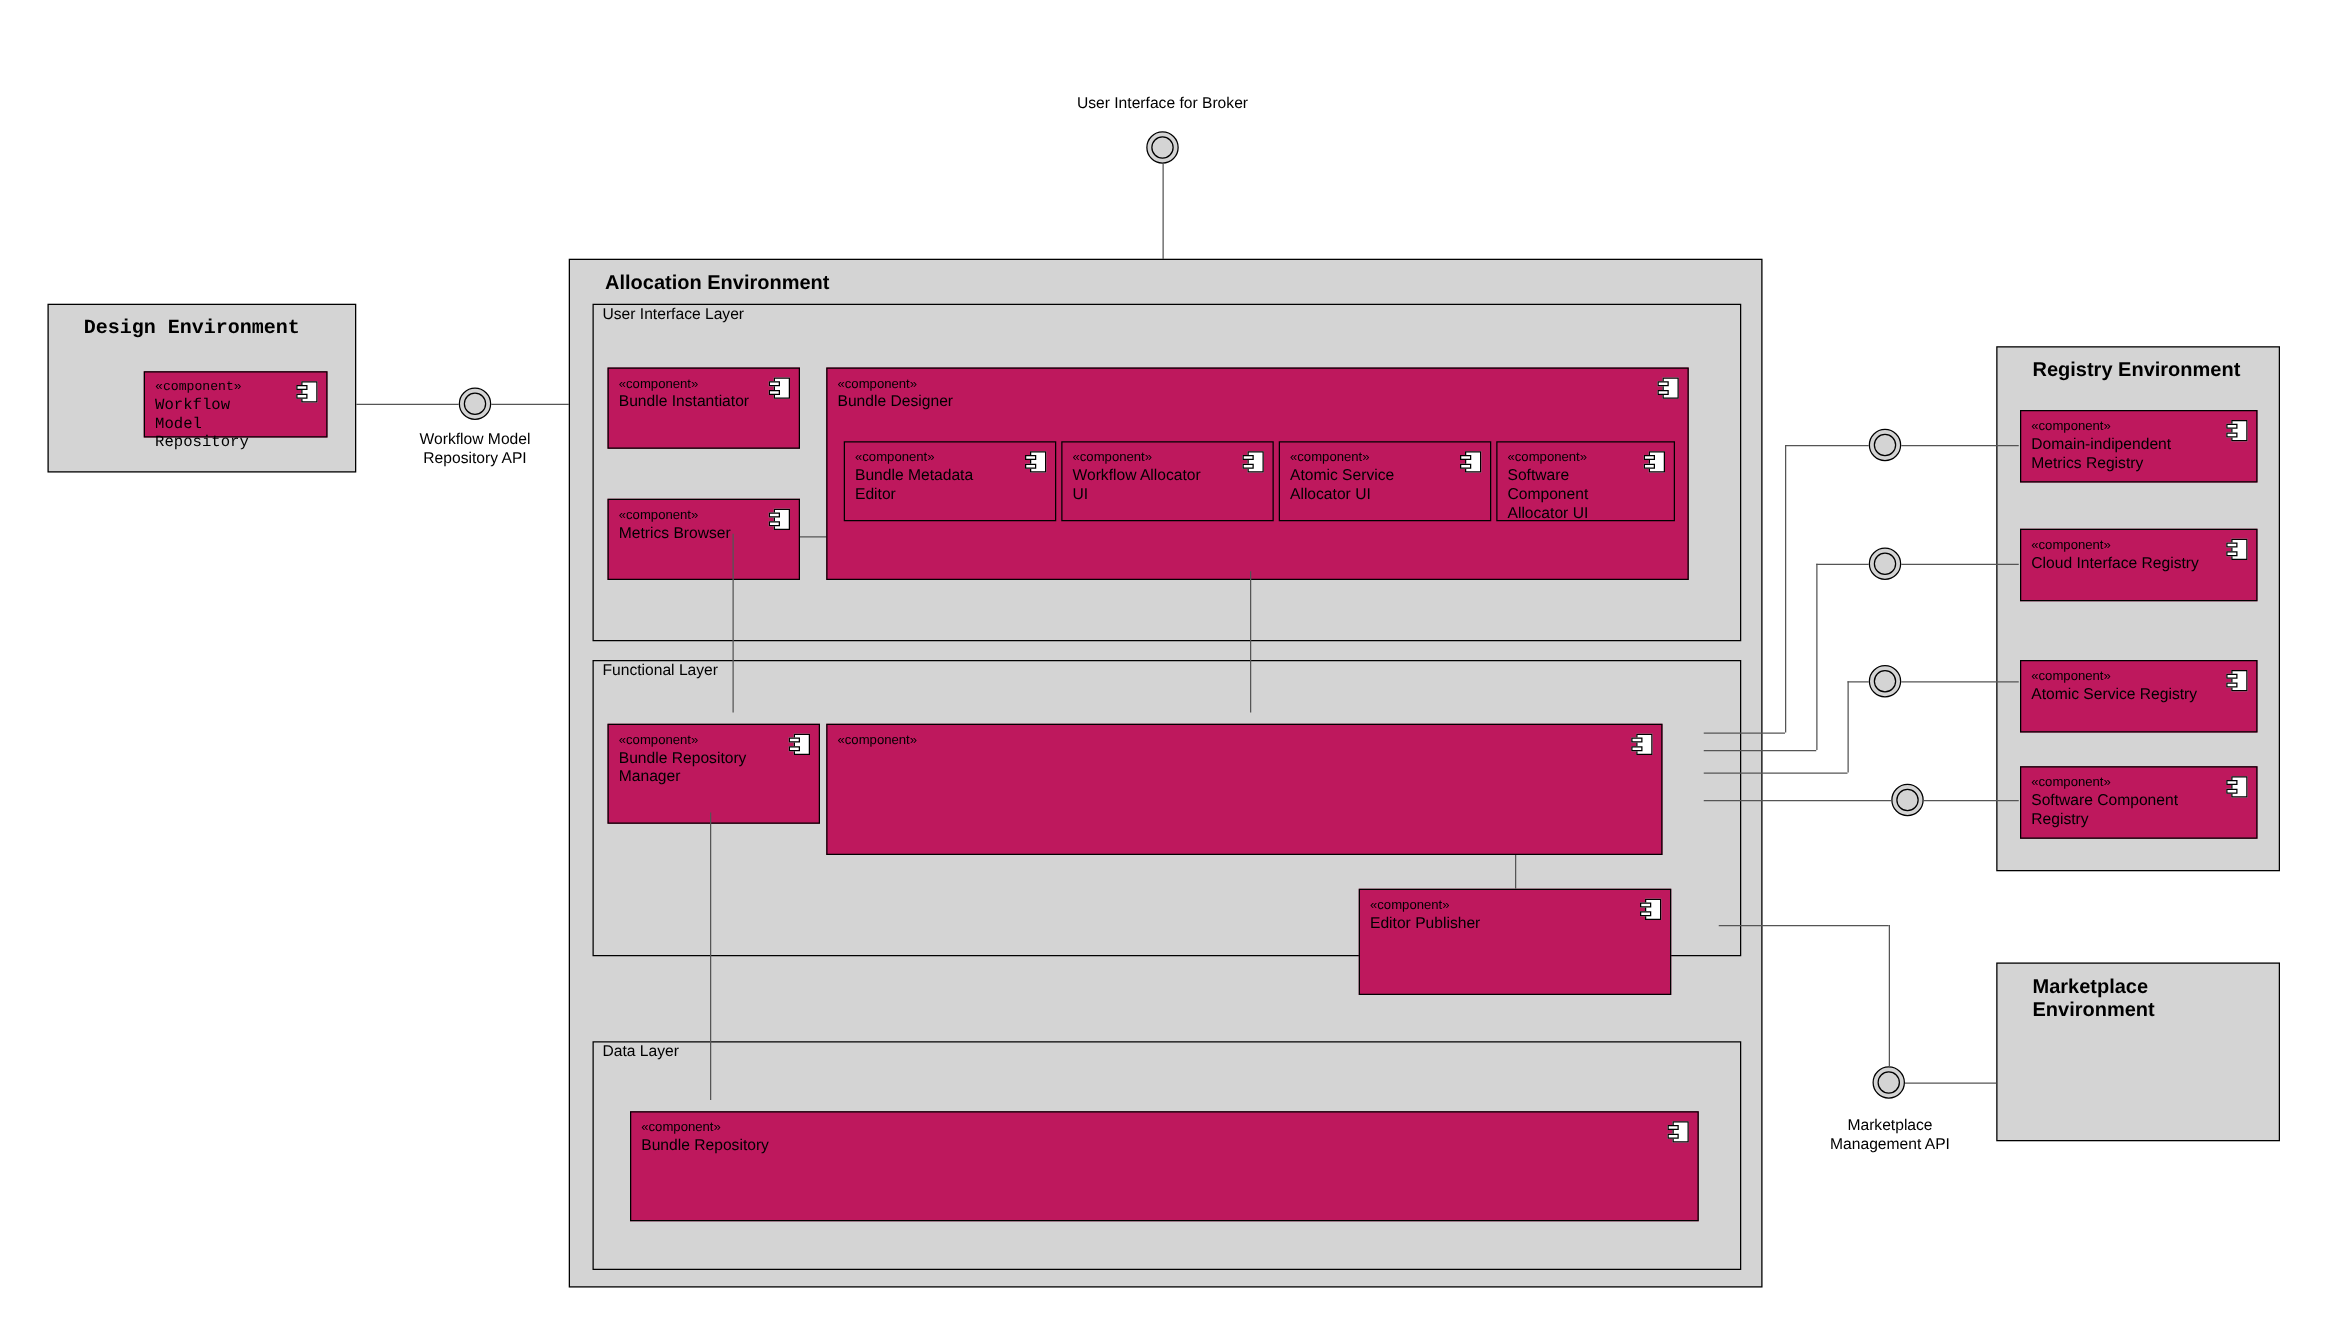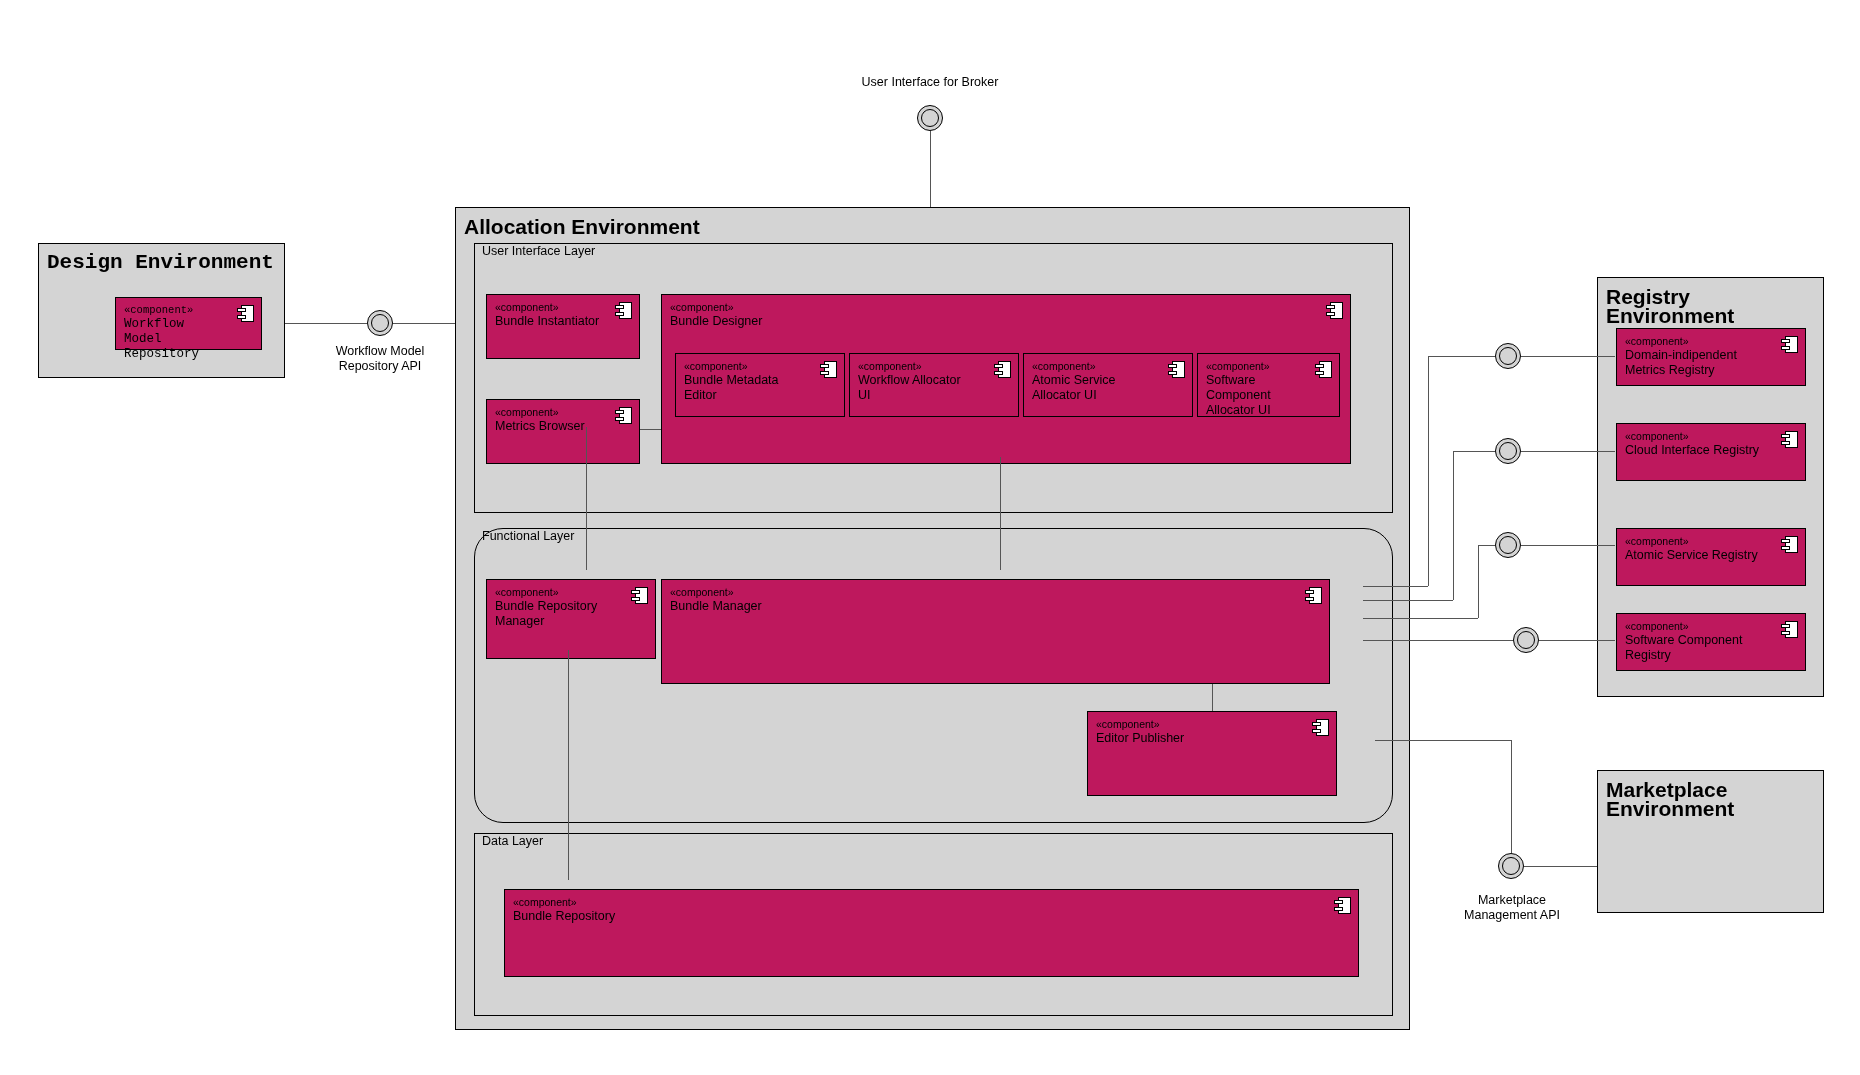--- a/index.html
+++ b/index.html
@@ -21,22 +21,22 @@
   
   .pkg {
     position: absolute;
     background: #d4d4d4;
     border: 1px solid #000000;
     box-sizing: border-box;
   }
   .pkg > .pkg-title {
     position: absolute;
     top: 9px;
-    left: 8px;
-    font-size: 21px;
+    left: 28px;
+    font-size: 16px;
     font-weight: bold;
     line-height: 19px;
     white-space: pre-line;
   }
   .layer {
     position: absolute;
     background: #d4d4d4;
     border: 1px solid #000000;
     box-sizing: border-box;
   }
@@ -252,37 +252,36 @@
 Allocator UI</div>
           <div class="cicon">
             <div class="body"></div>
               <div class="tab t1"></div>
               <div class="tab t2"></div>
           </div>
         </div>
       </div>
     </div>
 
-    <div class="layer" style="left:18px; top:320px; width:919px; height:295px;border-radius:29px;">
+    <div class="layer" style="left:18px; top:320px; width:919px; height:237px;">
       <div class="layer-title">Functional Layer</div>
 
       <div class="comp" style="left:11px; top:50px; width:170px; height:80px;">
         <div class="stereo">«component»</div>
         <div class="cname">Bundle Repository
 Manager</div>
         <div class="cicon">
           <div class="body"></div>
             <div class="tab t1"></div>
             <div class="tab t2"></div>
         </div>
       </div>
 
       <div class="comp" style="left:186px; top:50px; width:669px; height:105px;">
         <div class="stereo">«component»</div>
-        <div class="cname">Bundle Manager</div>
         <div class="cicon">
           <div class="body"></div>
             <div class="tab t1"></div>
             <div class="tab t2"></div>
         </div>
       </div>
 
       <div class="comp" style="left:612px; top:182px; width:250px; height:85px;">
         <div class="stereo">«component»</div>
         <div class="cname">Editor Publisher</div>

